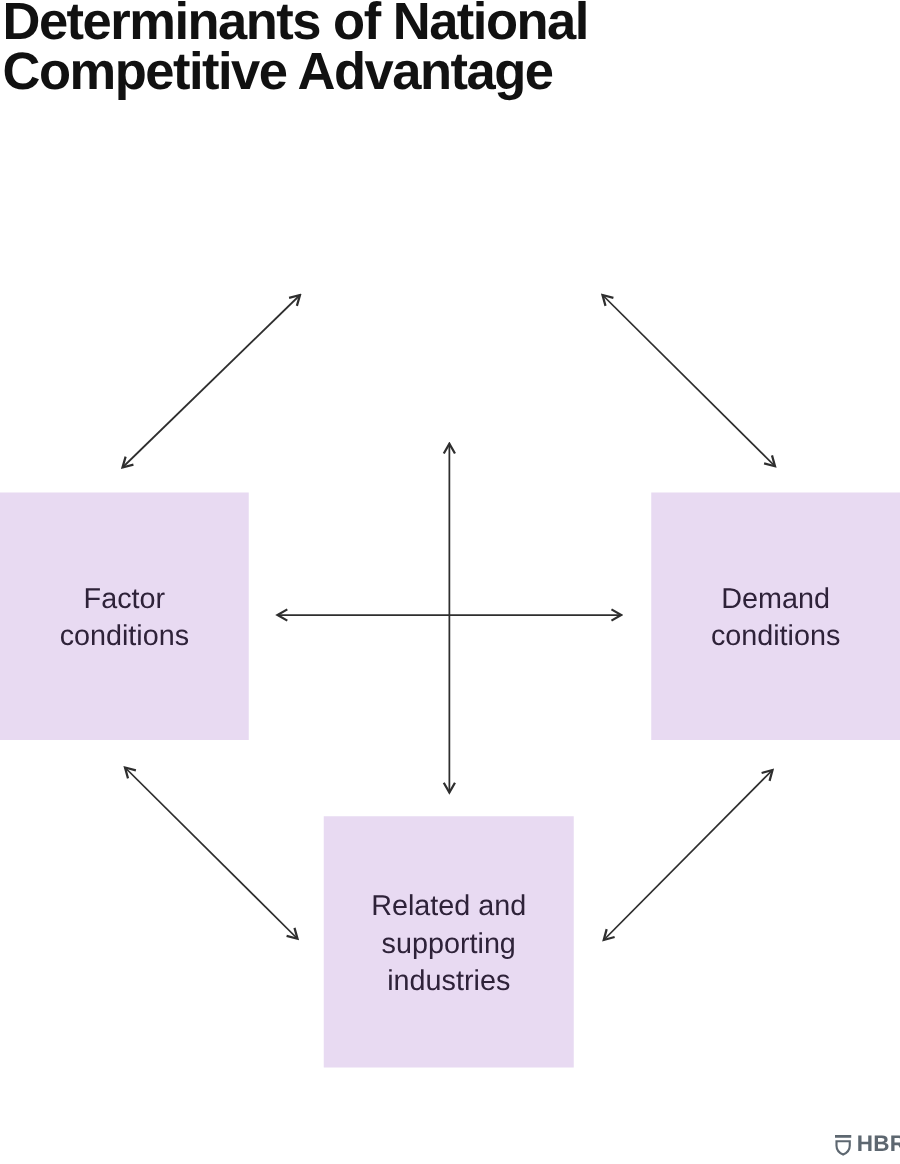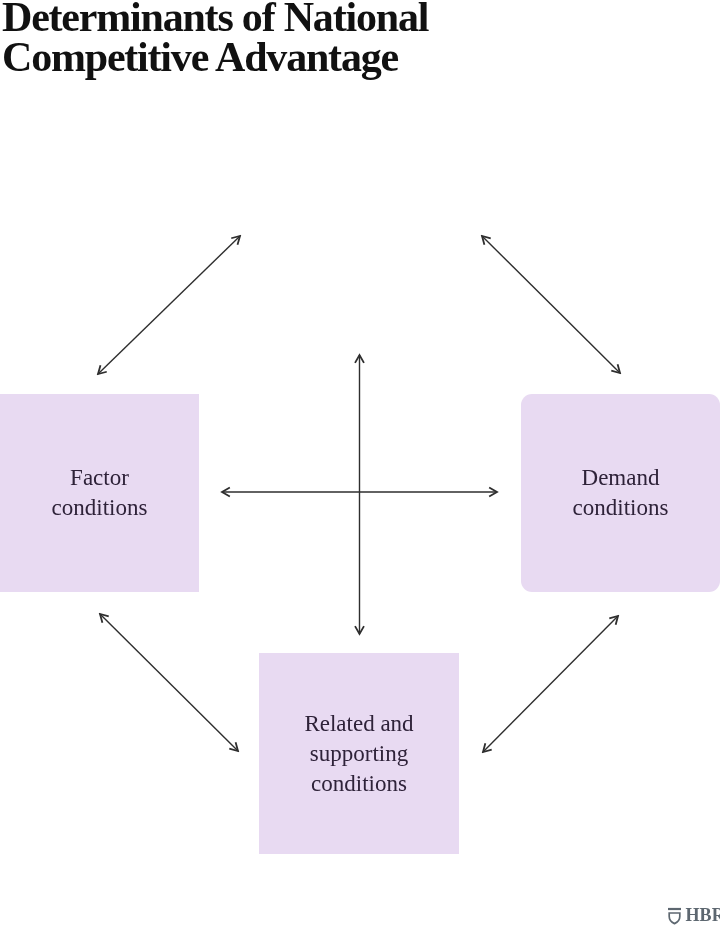--- a/index.html
+++ b/index.html
@@ -2,21 +2,21 @@
 <html><head>
 <meta charset="utf-8">
 <style>
   html, body { margin: 0; padding: 0; background: #ffffff; }
   .canvas {
     position: relative;
     width: 720px;
     height: 931px;
     background: #ffffff;
     overflow: hidden;
-    font-family: Liberation Serif, serif;
+    font-family: Liberation Sans, sans-serif;
   }
   .title {
     position: absolute;
     top: -3px;
     left: 2px;
     margin: 0;
     font-size: 42px;
     line-height: 40px;
     font-weight: 700;
     letter-spacing: -1.2px;
@@ -36,21 +36,21 @@
     display: flex;
     align-items: center;
     justify-content: center;
     text-align: center;
     font-size: 23px;
     line-height: 30px;
     white-space: pre-line;
   }
   .node-top    { left: 258px; top: 135px; width: 200px; height: 198px; }
   .node-left   { left: 0px;   top: 394px; width: 199px; height: 198px; }
-  .node-right  { left: 521px; top: 394px; width: 199px; height: 198px; border-radius: 11px; }
+  .node-right  { left: 521px; top: 394px; width: 199px; height: 198px; }
   .node-bottom { left: 259px; top: 653px; width: 200px; height: 201px; }
   .logo {
     position: absolute;
     right: -5px;
     bottom: 5px;
     display: flex;
     align-items: center;
     gap: 3px;
     color: #5d6770;
     font-weight: 700;
@@ -83,21 +83,21 @@
 
 
   <div class="node node-left">Factor
 conditions</div>
 
   <div class="node node-right">Demand
 conditions</div>
 
   <div class="node node-bottom">Related and
 supporting
-conditions</div>
+industries</div>
 
   <div class="logo">
     <span>
       <svg width="15" height="18" viewBox="0 0 15 18">
         <path d="M1 2 H14" fill="none" stroke="#5d6770" stroke-width="2.2"></path>
         <path d="M2.2 6 H12.8 V9.5 C12.8 13.2 10.4 15.3 7.5 16.6 C4.6 15.3 2.2 13.2 2.2 9.5 Z" fill="none" stroke="#5d6770" stroke-width="1.7"></path>
       </svg>
     </span>
     <span>HBR</span>
   </div>

